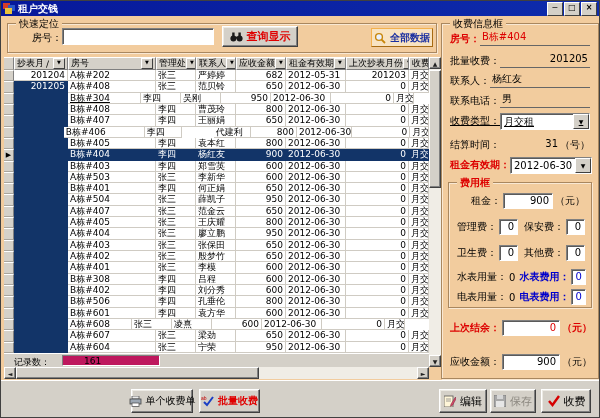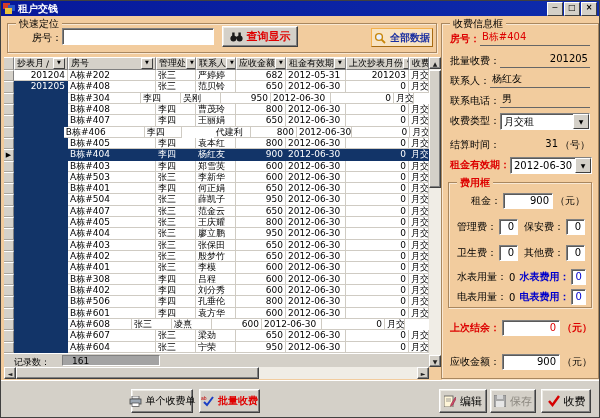--- a/index.html
+++ b/index.html
@@ -42,22 +42,22 @@
     padding:0 2px;background:#fff;border-right:1px solid #CFCBC3;border-bottom:1px solid #CFCBC3;}
   .cell.r{text-align:right;}
   .cell.grp{background:#123468;border-right-color:#123468;border-bottom-color:#123468;color:#fff;}
   .row.sel .cell{background:#123468;color:#fff;border-right-color:#123468;border-bottom-color:#123468;}
   .gut{width:10px;flex:none;background:#D5D1C9;box-sizing:border-box;
     border-right:1px solid #808080;border-bottom:1px solid #A9A59D;border-top:1px solid #fff;
     font-size:7px;line-height:10px;text-align:center;color:#000;}
   .recbar{position:absolute;left:0;top:296px;width:425px;height:14px;background:#D4D0C8;
     border-top:1px solid #fff;box-sizing:border-box;}
   .recbar .lab{position:absolute;left:10px;top:2px;font-size:9px;}
-  .recbar .box{position:absolute;left:58px;top:1px;width:98px;height:11px;background:#a3a3a3;
-    border:1px solid;border-color:#808080 #fff #fff #808080;font-size:9px;line-height:10px;padding-left:9px;box-sizing:border-box;}
+  .recbar .box{position:absolute;left:58px;top:1px;width:98px;height:11px;background:#be185d;
+    border:1px solid;border-color:#808080 #fff #fff #808080;font-size:9px;line-height:10px;padding-left:21px;box-sizing:border-box;}
   .sbtrack{position:absolute;background:#F0EDE6;}
   .sbbtn{position:absolute;background:#D4D0C8;border:1px solid;border-color:#fff #404040 #404040 #fff;
     box-shadow:inset -1px -1px 0 #808080;font-size:6px;display:flex;align-items:center;justify-content:center;box-sizing:border-box;color:#222;}
   .sbthumb{position:absolute;background:#D4D0C8;border:1px solid;border-color:#fff #404040 #404040 #fff;
     box-shadow:inset -1px -1px 0 #808080;box-sizing:border-box;}
   
   .prow{position:absolute;left:8px;right:8px;display:flex;align-items:flex-end;height:16px;}
   .plab{font-size:10px;white-space:nowrap;}
   .plab.red{color:#DD0000;font-weight:bold;}
   .plab.blue{color:#0000CC;font-weight:bold;}
@@ -180,21 +180,21 @@
           <div class="cell" style="width: 40px;">张三</div>
           <div class="cell" style="width: 40px;">范贝铃</div>
           <div class="cell r" style="width: 50px;">650</div>
           <div class="cell" style="width: 60px;">2012-06-30</div>
           <div class="cell r" style="width: 63px;">0</div>
           <div class="cell" style="width: 20px;">月交</div>
         </div>
         <div class="row">
           <div class="gut"></div>
           <div class="cell r grp" style="width: 54px;"></div>
-          <div class="cell" style="width: 73px;">B栋#304</div>
+          <div class="cell" style="width: 73px; text-decoration: underline;">B栋#304</div>
           <div class="cell" style="width: 40px;">李四</div>
           <div class="cell" style="width: 40px;">吴刚</div>
           <div class="cell r" style="width: 50px;">950</div>
           <div class="cell" style="width: 60px;">2012-06-30</div>
           <div class="cell r" style="width: 63px;">0</div>
           <div class="cell" style="width: 20px;">月交</div>
         </div>
         <div class="row">
           <div class="gut"></div>
           <div class="cell r grp" style="width: 54px;"></div>
@@ -469,21 +469,21 @@
       <span class="uval r">201205</span>
     </div>
     <div class="prow" style="top:48px;">
       <span class="plab">联系人：</span>
       <span class="uval">杨红友</span>
     </div>
     <div class="prow" style="top:68px;">
       <span class="plab">联系电话：</span>
       <span class="uval">男</span>
     </div>
-    <div class="prow" style="top:88px;height:18px;align-items:center;">
+    <div class="prow" style="top:88px;height:18px;align-items:center;text-decoration:underline;">
       <span class="plab">收费类型：</span>
       <span class="dd" style="flex:1;">
         <span class="val">月交租</span>
         <span class="ddbtn">▼</span>
       </span>
     </div>
     <div class="prow" style="top:112px;">
       <span class="plab">结算时间：</span>
       <span class="uval r" style="border-bottom:none;">31</span>
       <span class="unit">（号）</span>

